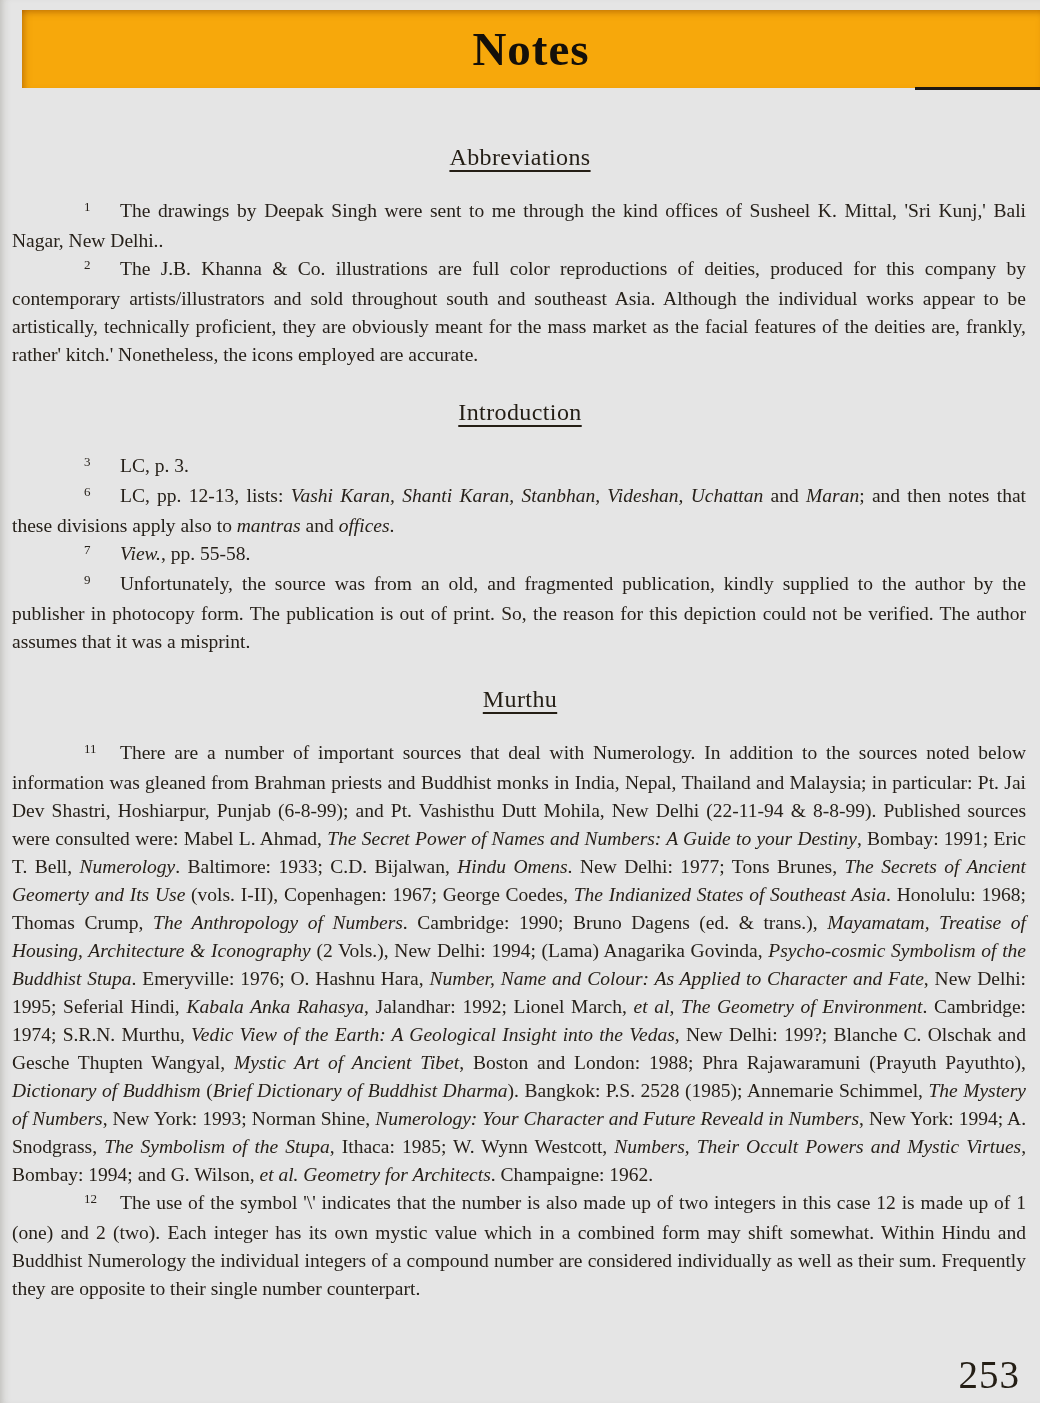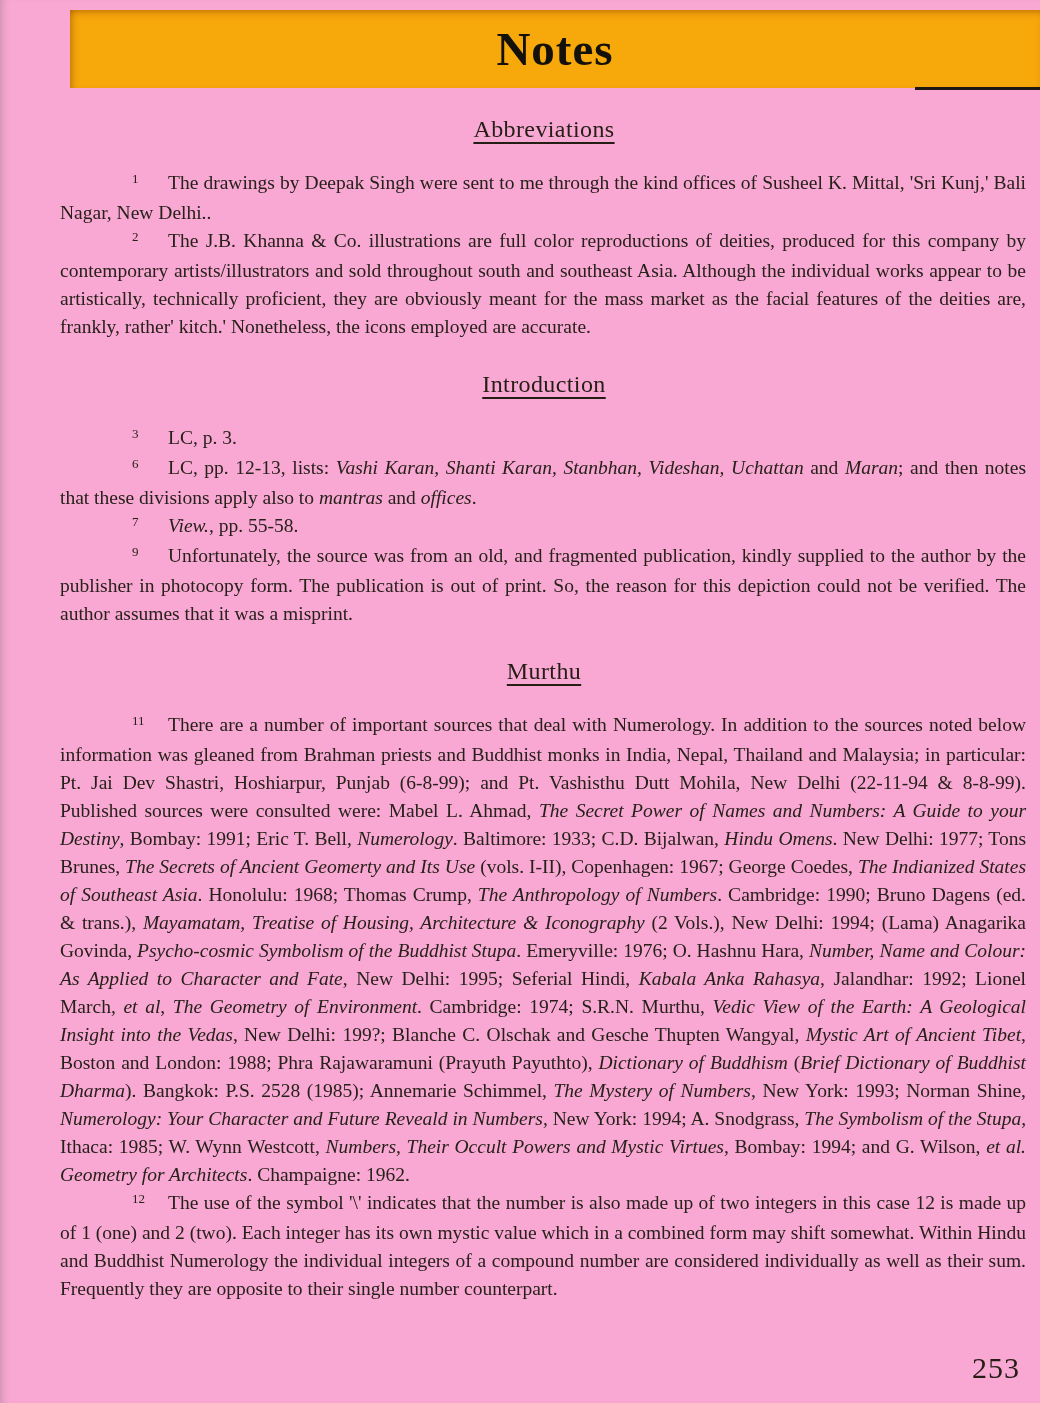--- a/index.html
+++ b/index.html
@@ -1,26 +1,25 @@
 <!DOCTYPE html>
 <html><head>
 <meta charset="utf-8">
 <style>
   html,body { margin:0; padding:0; }
   body { background:#fcf9ec; }
   .page {
     position:relative;
     width:1040px; height:1403px;
-    background:#f9a8d4;
+    background:#e5e5e5;
     color:#27211a;
     font-family:"Liberation Serif", serif;
     overflow:hidden;
     box-sizing:border-box;
     box-shadow: inset 8px 0 10px -7px rgba(90,85,70,0.35);
-    padding-left: 48px;
   }
   .banner {
     position:relative;
     margin:10px 0 0 22px;
     height:78px;
     background:#f7a80b;
     display:flex; align-items:center; justify-content:center;
     box-shadow: inset 0 6px 7px -4px rgba(150,75,0,0.55),
                 inset 7px 0 7px -5px rgba(150,75,0,0.5);
   }
@@ -41,41 +40,41 @@
   .section-heading {
     text-align:center;
     font-size:24px;
     font-weight:normal;
     letter-spacing:0.4px;
     text-decoration:underline;
     text-underline-offset:5px;
     margin:30px 0 26px 0;
     color:#241e15;
   }
-  .section-heading:first-child { margin-top:28px; }
+  .section-heading:first-child { margin-top:56px; }
   .note {
     margin:0 14px 0 12px;
     font-size:19.5px;
     line-height:28px;
     text-align:justify;
     color:#27211a;
   }
   .fn-num {
     display:inline-block;
     margin-left:72px;
     width:36px;
     font-size:13px;
     position:relative;
     top:-6px;
   }
   .it { font-style:italic; }
   .pagenum {
     position:absolute;
-    right:20px; bottom:18px;
-    font-size:30px;
+    right:20px; bottom:6px;
+    font-size:39px;
     color:#241e15;
     letter-spacing:1px;
   }
 </style>
 </head>
 <body>
 
 <div class="page">
   <header class="banner">
     <h1>Notes</h1>

